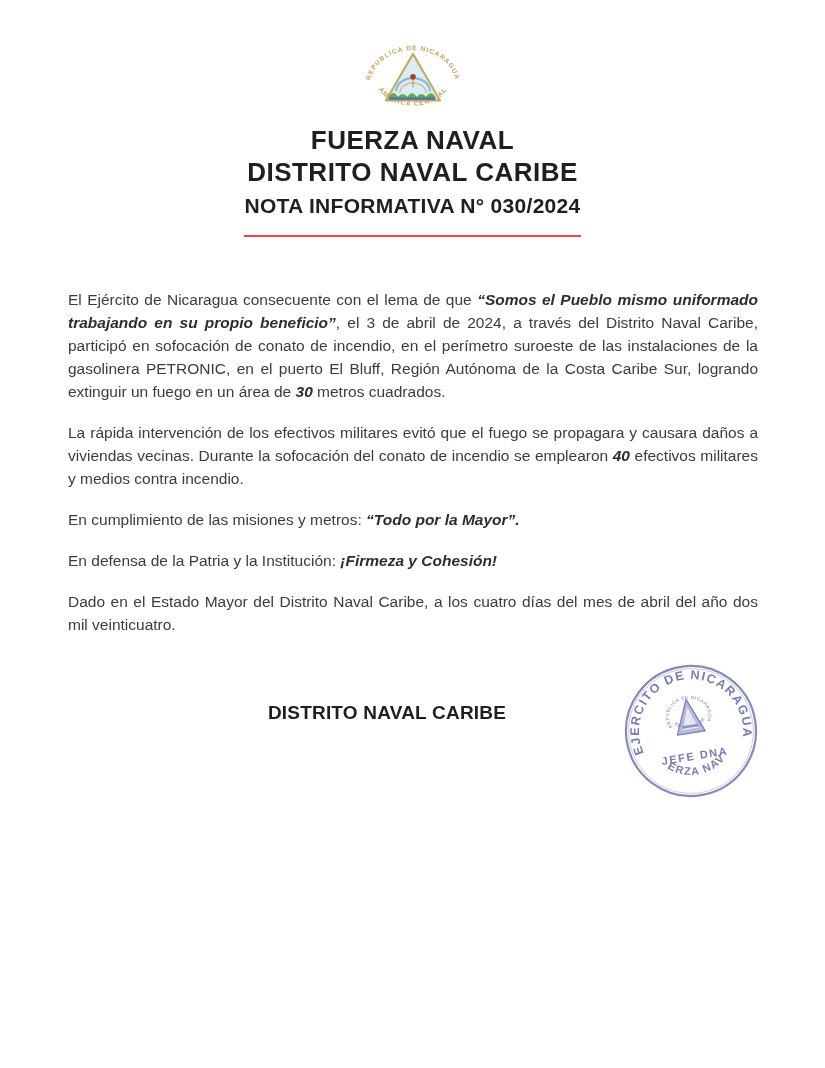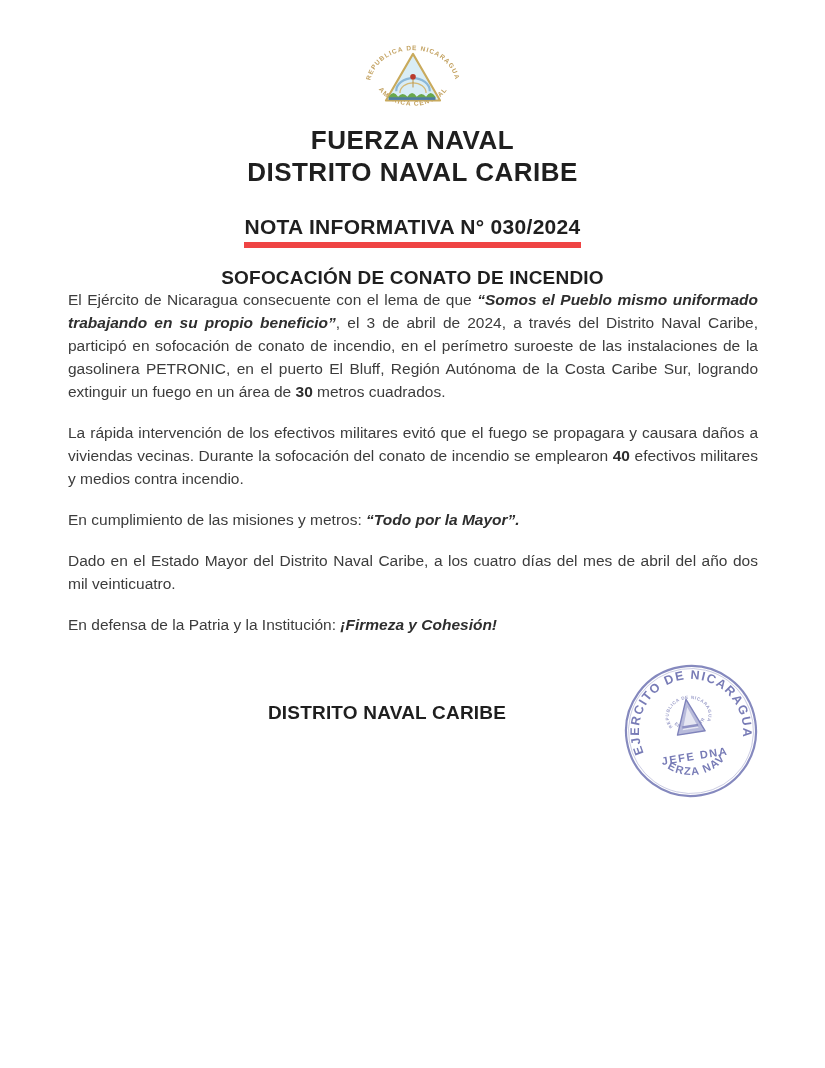--- a/index.html
+++ b/index.html
@@ -17,36 +17,36 @@
   }
   .header{
     position:absolute;top:124px;left:0;width:100%;
     text-align:center;color:#1f1f1f;
   }
   .org-line{
     font-size:26px;font-weight:bold;line-height:32px;letter-spacing:.5px;
   }
   .note-title{
     display:inline-block;
-    margin-top:27px;
+    margin-top:6px;
     font-size:21px;font-weight:bold;letter-spacing:.3px;
-    border-bottom:6px solid #ef4444;padding-bottom:3px;
+    border-bottom:2px solid #ef4444;padding-bottom:17px;
   }
   .subject{
     margin-top:19px;
     font-size:19px;font-weight:bold;letter-spacing:.2px;
   }
   .body-text{
     position:absolute;top:288px;left:68px;width:690px;
     font-size:15.5px;line-height:23px;color:#3c3c3c;
     text-align:justify;
   }
   .body-text p{margin:0 0 18px 0;}
   .bi{font-weight:bold;font-style:italic;color:#2e2e2e;}
-  .b{font-weight:bold;color:#2e2e2e;}
+  .b{font-weight:bold;color:#2e2e2e;font-style:italic;}
   .signature{
     position:absolute;top:701px;left:87px;width:600px;
     text-align:center;color:#1f1f1f;
     font-size:19px;font-weight:bold;line-height:24px;letter-spacing:.2px;
   }
   .seal{
     position:absolute;top:661px;left:621px;
     width:140px;height:140px;
     transform:rotate(-9deg);
     opacity:.93;
@@ -75,29 +75,28 @@
     <path d="M 34 60 Q 39 52 44 60 Q 49 54 54 60 Q 59 52 64 60 Q 69 54 74 60 Q 79 52 84 60 L 84 63 L 34 63 Z" fill="#69a84c"></path>
     <rect x="34" y="60.5" width="50" height="3" fill="#4a74b0" opacity="0.85"></rect>
     <line x1="60" y1="41" x2="60" y2="50" stroke="#b98c3a" stroke-width="1"></line>
     <circle cx="60" cy="38.5" r="3" fill="#b93a2c"></circle>
   </svg>
 
   <div class="header">
     <div class="org-line">FUERZA NAVAL</div>
     <div class="org-line">DISTRITO NAVAL CARIBE</div>
     <div><span class="note-title">NOTA INFORMATIVA N° 030/2024</span></div>
-    <div class="subject">SOFOCACIÓN DE CONATO DE INCENDIO</div>
   </div>
 
   <div class="body-text">
     <p><span>El Ejército de Nicaragua consecuente con el lema de que </span><span class="bi">“Somos el Pueblo mismo uniformado trabajando en su propio beneficio”</span><span>, el 3 de abril de 2024, a través del Distrito Naval Caribe, participó en sofocación de conato de incendio, en el perímetro suroeste de las instalaciones de la gasolinera PETRONIC, en el puerto El Bluff, Región Autónoma de la Costa Caribe Sur, logrando extinguir un fuego en un área de </span><span class="b">30</span><span> metros cuadrados.</span></p>
     <p><span>La rápida intervención de los efectivos militares evitó que el fuego se propagara y causara daños a viviendas vecinas. Durante la sofocación del conato de incendio se emplearon </span><span class="b">40</span><span> efectivos militares y medios contra incendio.</span></p>
     <p><span>En cumplimiento de las misiones y metros: </span><span class="bi">“Todo por la Mayor”.</span></p>
+    <p><span>En defensa de la Patria y la Institución: </span><span class="bi">¡Firmeza y Cohesión!</span></p>
     <p><span>Dado en el Estado Mayor del Distrito Naval Caribe, a los cuatro días del mes de abril del año dos mil veinticuatro.</span></p>
-    <p><span>En defensa de la Patria y la Institución: </span><span class="bi">¡Firmeza y Cohesión!</span></p>
   </div>
 
   <div class="signature">
     <div>DISTRITO NAVAL CARIBE</div>
   </div>
 
   <svg class="seal" viewBox="0 0 140 140">
     <defs>
       <path id="sealArcTop" d="M 21.1 87.8 A 52 52 0 1 1 118.9 87.8"></path>
       <path id="sealArcBot" d="M 41.7 103.7 A 44 44 0 0 0 98.3 103.7"></path>

